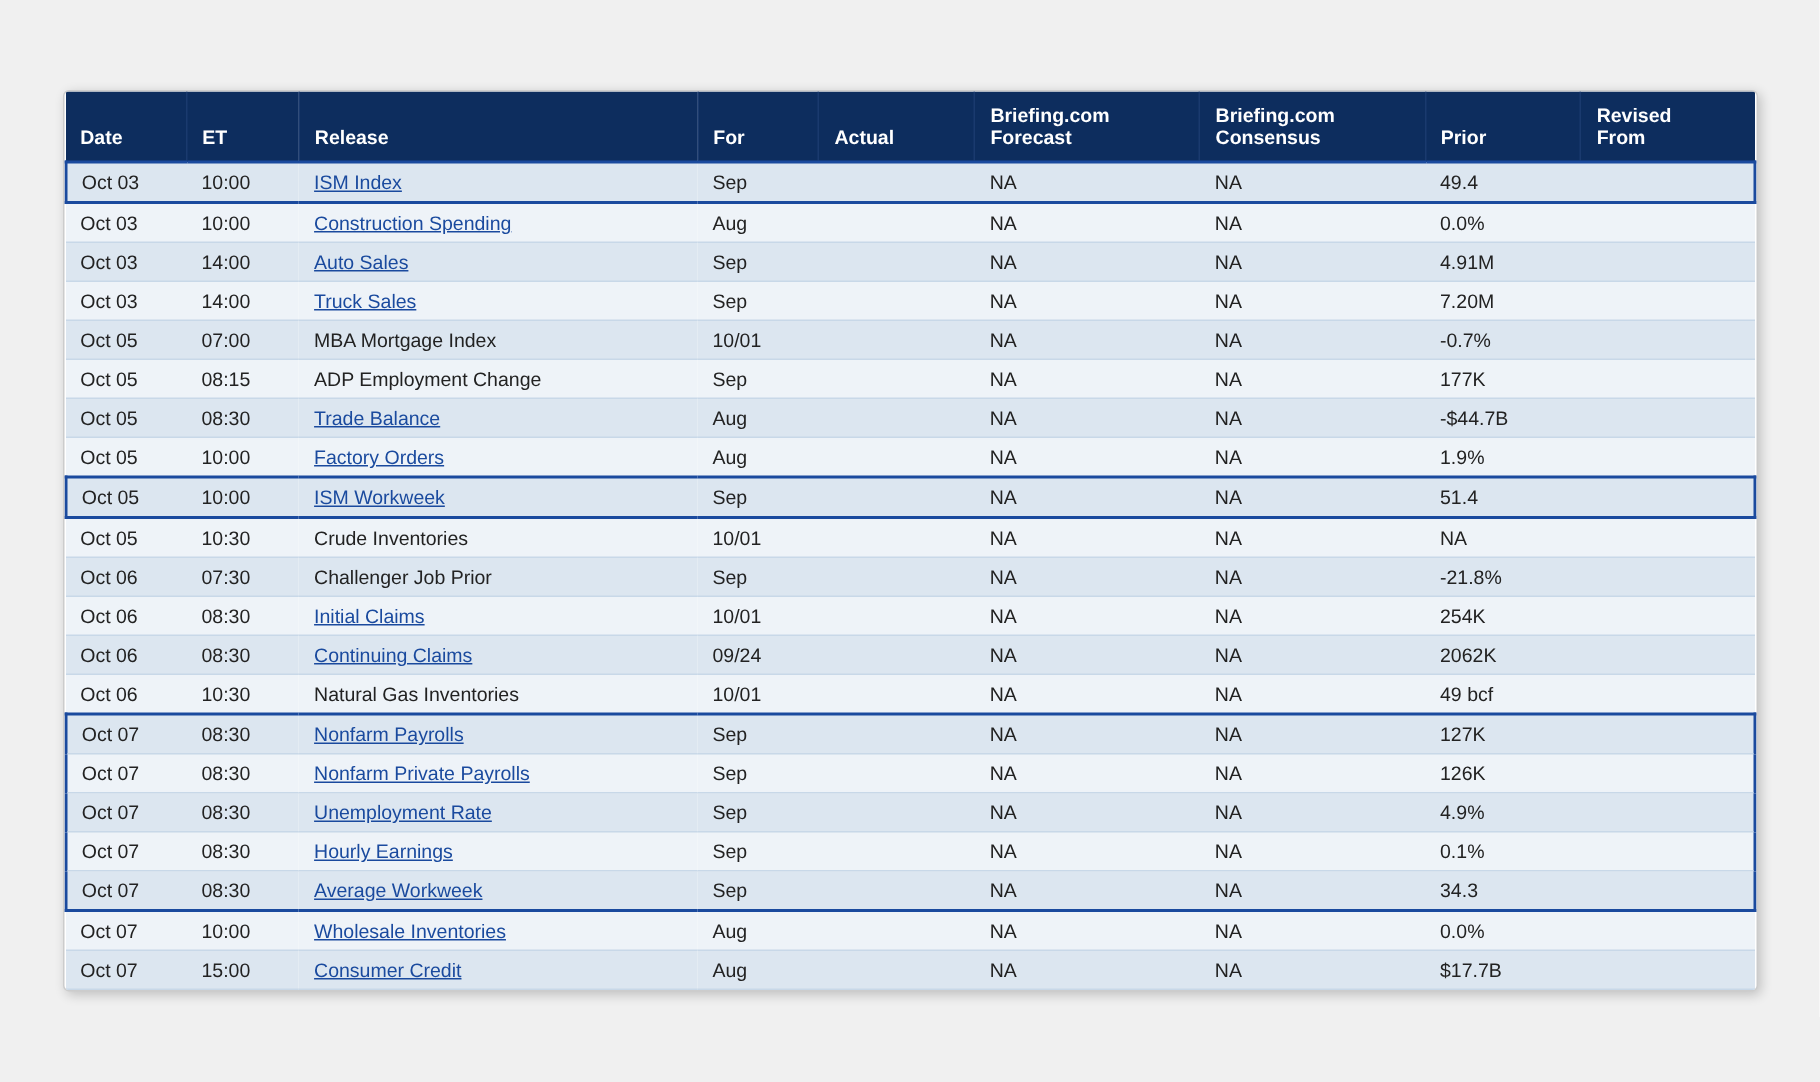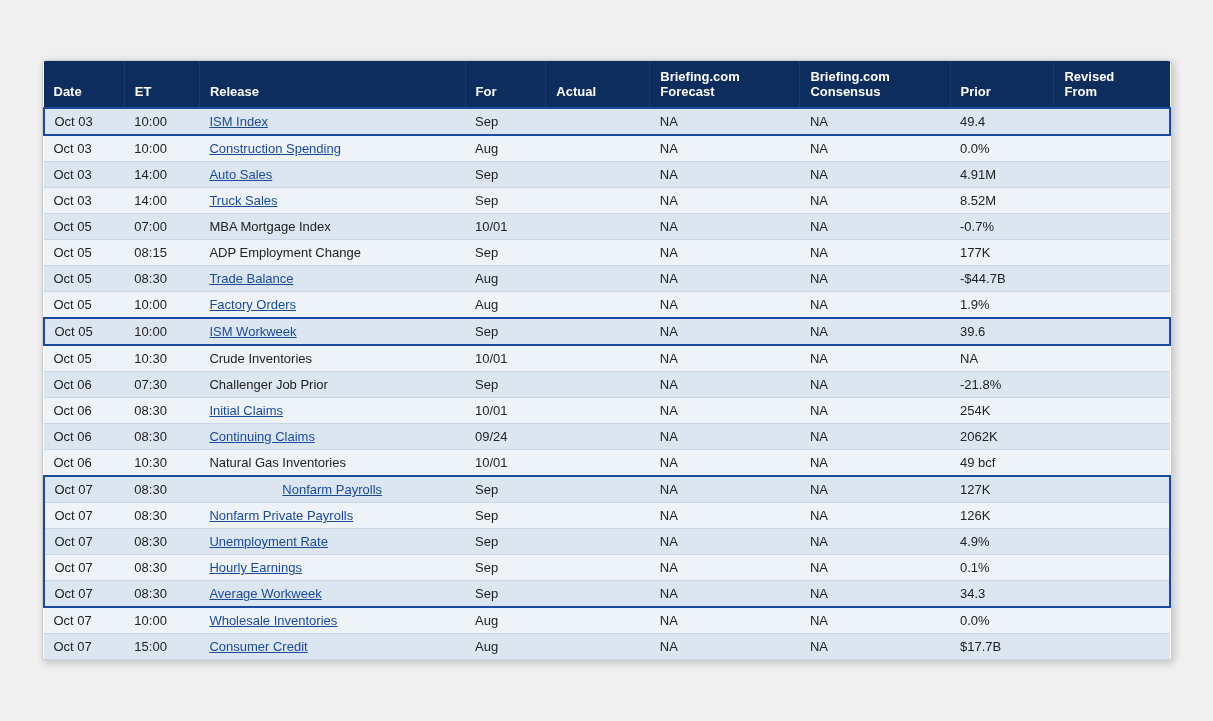--- a/index.html
+++ b/index.html
@@ -117,21 +117,21 @@
           <td></td>
         </tr>
         <tr>
           <td>Oct 03</td>
           <td>14:00</td>
           <td><a class="link" href="#">Truck Sales</a></td>
           <td>Sep</td>
           <td></td>
           <td>NA</td>
           <td>NA</td>
-          <td>8.52M</td>
+          <td>7.20M</td>
           <td></td>
         </tr>
         <tr>
           <td>Oct 05</td>
           <td>07:00</td>
           <td>MBA Mortgage Index</td>
           <td>10/01</td>
           <td></td>
           <td>NA</td>
           <td>NA</td>
@@ -172,21 +172,21 @@
           <td></td>
         </tr>
         <tr>
           <td style="border-left: 2px solid rgb(26, 74, 158); border-top: 2px solid rgb(26, 74, 158); border-bottom: 2px solid rgb(26, 74, 158);">Oct 05</td>
           <td style="border-top: 2px solid rgb(26, 74, 158); border-bottom: 2px solid rgb(26, 74, 158);">10:00</td>
           <td style="border-top: 2px solid rgb(26, 74, 158); border-bottom: 2px solid rgb(26, 74, 158);"><a class="link" href="#">ISM Workweek</a></td>
           <td style="border-top: 2px solid rgb(26, 74, 158); border-bottom: 2px solid rgb(26, 74, 158);">Sep</td>
           <td style="border-top: 2px solid rgb(26, 74, 158); border-bottom: 2px solid rgb(26, 74, 158);"></td>
           <td style="border-top: 2px solid rgb(26, 74, 158); border-bottom: 2px solid rgb(26, 74, 158);">NA</td>
           <td style="border-top: 2px solid rgb(26, 74, 158); border-bottom: 2px solid rgb(26, 74, 158);">NA</td>
-          <td style="border-top: 2px solid rgb(26, 74, 158); border-bottom: 2px solid rgb(26, 74, 158);">39.6</td>
+          <td style="border-top: 2px solid rgb(26, 74, 158); border-bottom: 2px solid rgb(26, 74, 158);">51.4</td>
           <td style="border-right: 2px solid rgb(26, 74, 158); border-top: 2px solid rgb(26, 74, 158); border-bottom: 2px solid rgb(26, 74, 158);"></td>
         </tr>
         <tr>
           <td>Oct 05</td>
           <td>10:30</td>
           <td>Crude Inventories</td>
           <td>10/01</td>
           <td></td>
           <td>NA</td>
           <td>NA</td>
@@ -233,21 +233,21 @@
           <td>10/01</td>
           <td></td>
           <td>NA</td>
           <td>NA</td>
           <td>49 bcf</td>
           <td></td>
         </tr>
         <tr>
           <td style="border-left: 2px solid rgb(26, 74, 158); border-top: 2px solid rgb(26, 74, 158);">Oct 07</td>
           <td style="border-top: 2px solid rgb(26, 74, 158);">08:30</td>
-          <td style="border-top: 2px solid rgb(26, 74, 158); text-align: center;"><a class="link" href="#">Nonfarm Payrolls</a></td>
+          <td style="border-top: 2px solid rgb(26, 74, 158);"><a class="link" href="#">Nonfarm Payrolls</a></td>
           <td style="border-top: 2px solid rgb(26, 74, 158);">Sep</td>
           <td style="border-top: 2px solid rgb(26, 74, 158);"></td>
           <td style="border-top: 2px solid rgb(26, 74, 158);">NA</td>
           <td style="border-top: 2px solid rgb(26, 74, 158);">NA</td>
           <td style="border-top: 2px solid rgb(26, 74, 158);">127K</td>
           <td style="border-right: 2px solid rgb(26, 74, 158); border-top: 2px solid rgb(26, 74, 158);"></td>
         </tr>
         <tr>
           <td style="border-left: 2px solid rgb(26, 74, 158);">Oct 07</td>
           <td style="">08:30</td>

